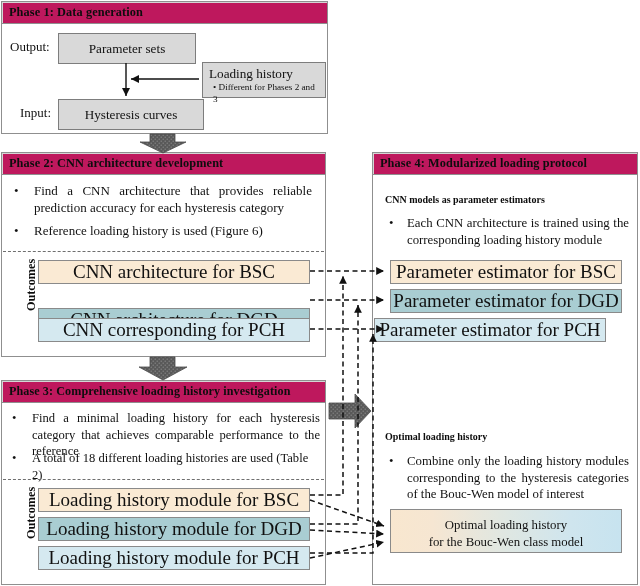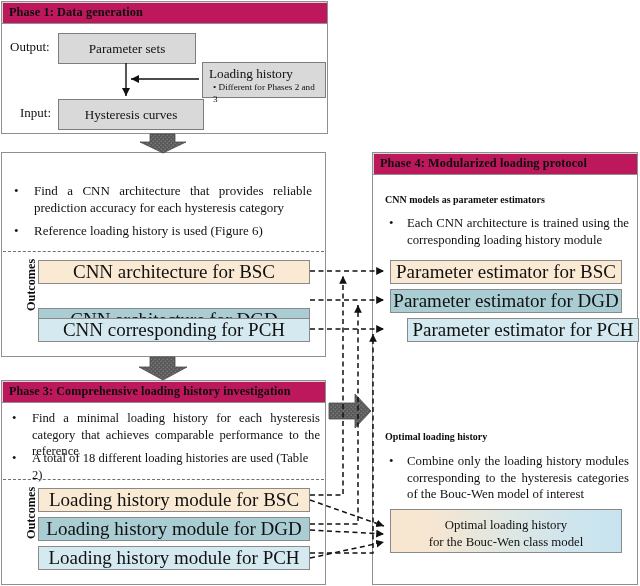--- a/index.html
+++ b/index.html
@@ -114,20 +114,23 @@
     <div class="gbox lh" style="left:200px;top:60px;width:124px;height:36px;">
       <span class="t1">Loading history</span>
       <span class="t2">
         <span>•</span>
         <span>Different for Phases 2 and 3</span>
       </span>
     </div>
   </div>
 
   <div class="panel" style="left:1px;top:152px;width:325px;height:205px;">
+    <div class="panel-head">
+      <span class="htxt">Phase 2: CNN architecture development</span>
+    </div>
 
     <div class="bul just" style="left:12px;top:30px;width:298px;line-height:16.5px;">
       <span class="dot">•</span>
       <span class="bt" style="padding-left:20px;">Find a CNN architecture that provides reliable prediction accuracy for each hysteresis category</span>
     </div>
 
     <div class="bul" style="left:12px;top:70px;width:298px;line-height:16.5px;">
       <span class="dot">•</span>
       <span class="bt" style="padding-left:20px;">Reference loading history is used (Figure 6)</span>
     </div>
@@ -188,21 +191,21 @@
       <span class="dot">•</span>
       <span class="bt" style="padding-left:18px;">Each CNN architecture is trained using the corresponding loading history module</span>
     </div>
 
     <div class="cbox c-bsc" style="left:17px;top:107px;width:232px;height:24px;">
       <span>Parameter estimator for BSC</span>
     </div>
     <div class="cbox c-dgd" style="left:17px;top:136px;width:232px;height:24px;">
       <span>Parameter estimator for DGD</span>
     </div>
-    <div class="cbox c-pch" style="left:34px;top:165px;width:232px;height:24px;">
+    <div class="cbox c-pch" style="left:1px;top:165px;width:232px;height:24px;">
       <span>Parameter estimator for PCH</span>
     </div>
 
     <span class="boldhead" style="left:12px;top:278px;">Optimal loading history</span>
 
     <div class="bul just" style="left:16px;top:300px;width:240px;line-height:16.5px;font-size:12.8px;">
       <span class="dot">•</span>
       <span class="bt" style="padding-left:18px;">Combine only the loading history modules corresponding to the hysteresis categories of the Bouc-Wen model of interest</span>
     </div>
 

